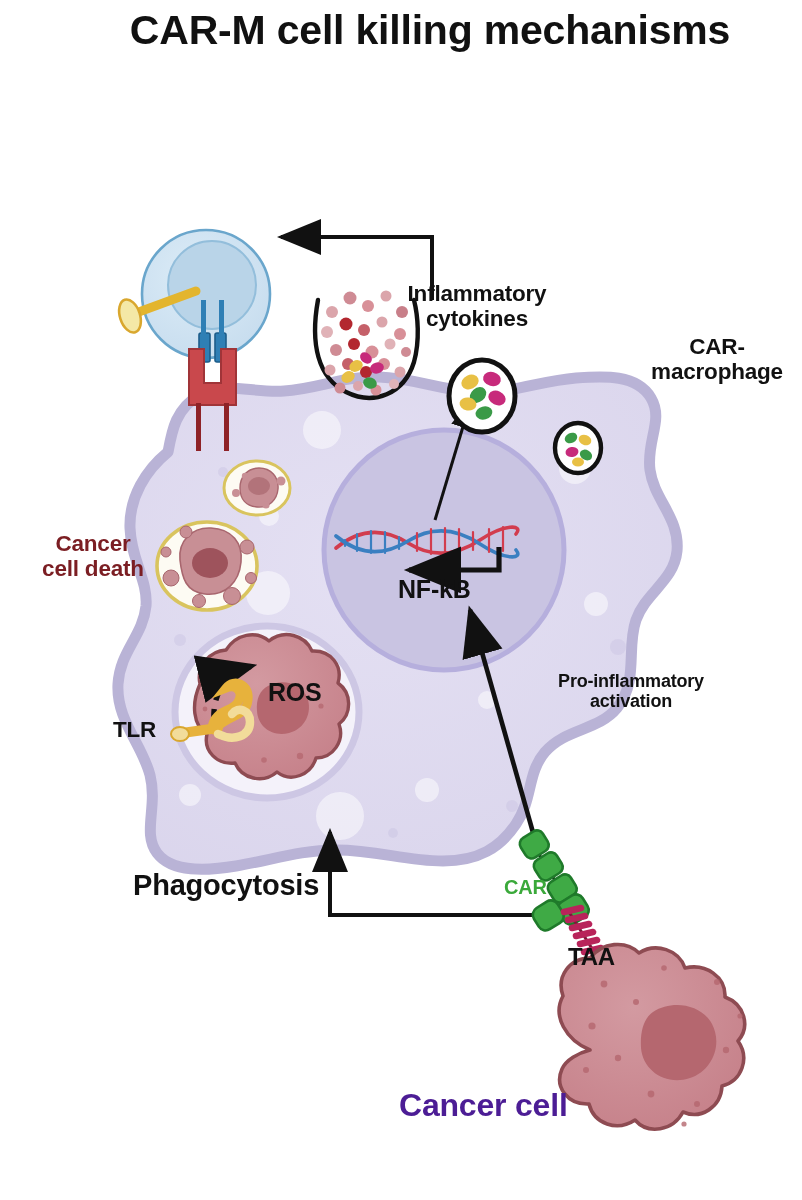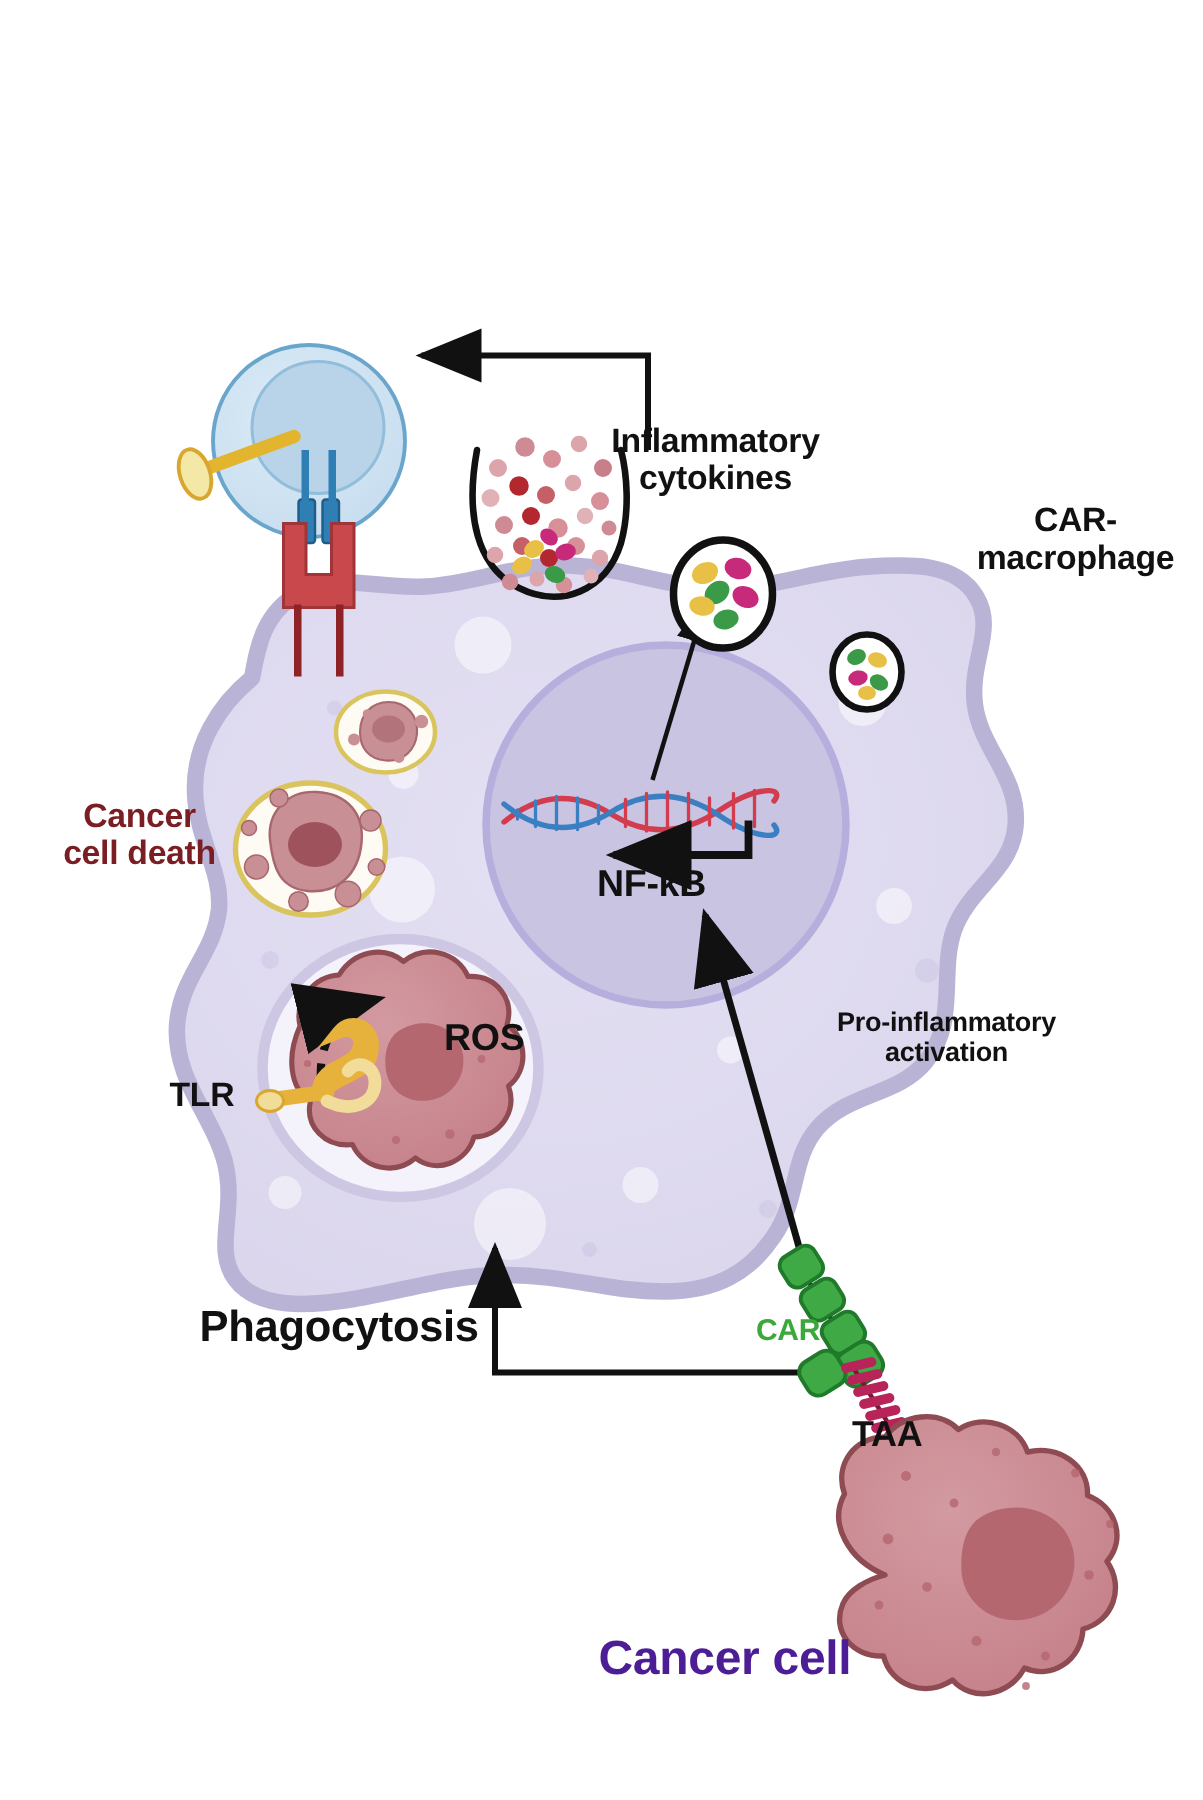--- a/index.html
+++ b/index.html
@@ -12,21 +12,21 @@
        font-family:"Liberation Sans","DejaVu Sans",sans-serif;
        line-height:1.12;white-space:pre-line;letter-spacing:-0.2px;}
 
   #title{left:0;top:8px;width:802px;text-align:center;font-size:41px;
          white-space:nowrap;text-indent:58px;}
   #lbl-activation{left:114px;top:146px;width:198px;text-align:center;font-size:22.5px;}
   #lbl-cytokines{left:372px;top:281px;width:210px;text-align:center;font-size:22.5px;}
   #lbl-carmac{left:637px;top:334px;width:160px;text-align:center;font-size:22.5px;}
   #lbl-celldeath{left:18px;top:531px;width:150px;text-align:center;font-size:22.5px;color:#7b1e23;}
   #lbl-nfkb{left:398px;top:575px;font-size:25px;}
-  #lbl-ros{left:268px;top:678px;font-size:25px;margin-left:28px;}
+  #lbl-ros{left:268px;top:678px;font-size:25px;}
   #lbl-tlr{left:113px;top:717px;font-size:22.5px;}
   #lbl-proinf{left:492px;top:671px;width:278px;text-align:center;font-size:18px;}
   #lbl-phago{left:133px;top:869px;font-size:29px;}
   #lbl-car{left:504px;top:876px;font-size:20px;color:#3aa93a;}
   #lbl-taa{left:524px;top:944px;font-size:24px;margin-left:44px;}
   #lbl-cancercell{left:399px;top:1088px;font-size:32px;color:#4c1d95;}
 </style>
 </head>
 <body>
 
@@ -303,20 +303,21 @@
           <circle cx="717" cy="982" r="3"></circle>
       <circle cx="664" cy="968" r="2.8"></circle>
           <circle cx="586" cy="1070" r="3"></circle>
       <circle cx="684" cy="1124" r="2.6"></circle>
           <circle cx="740" cy="1016" r="2.6"></circle>
     </g>
   </g>
 
 </svg>
 
+<div class="lbl" id="title">CAR-M cell killing mechanisms</div>
 <div class="lbl" id="lbl-cytokines">Inflammatory
 cytokines</div>
 <div class="lbl" id="lbl-celldeath">Cancer
 cell death</div>
 <div class="lbl" id="lbl-carmac">CAR-
 macrophage</div>
 <div class="lbl" id="lbl-nfkb">NF-kB</div>
 <div class="lbl" id="lbl-ros">ROS</div>
 <div class="lbl" id="lbl-tlr">TLR</div>
 <div class="lbl" id="lbl-proinf">Pro-inflammatory

